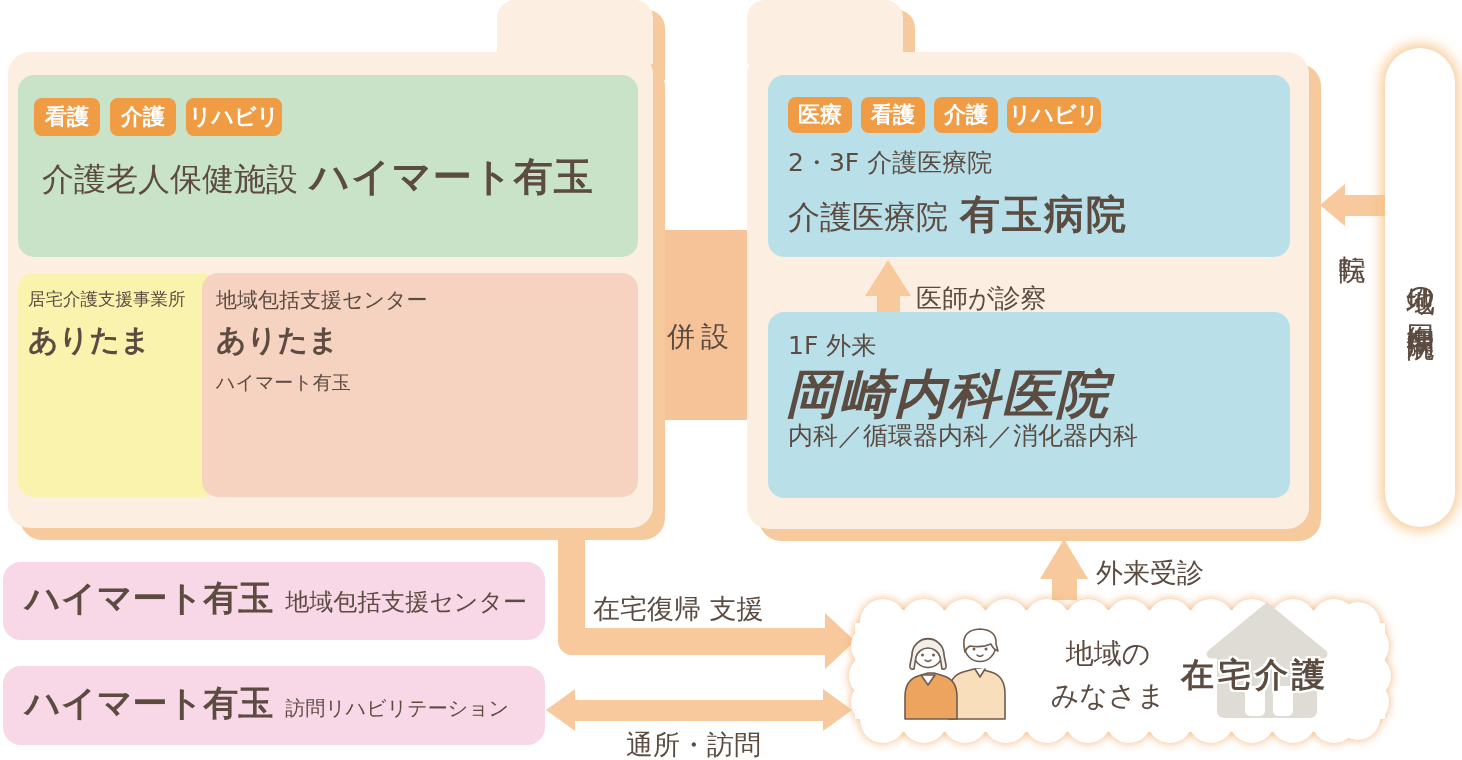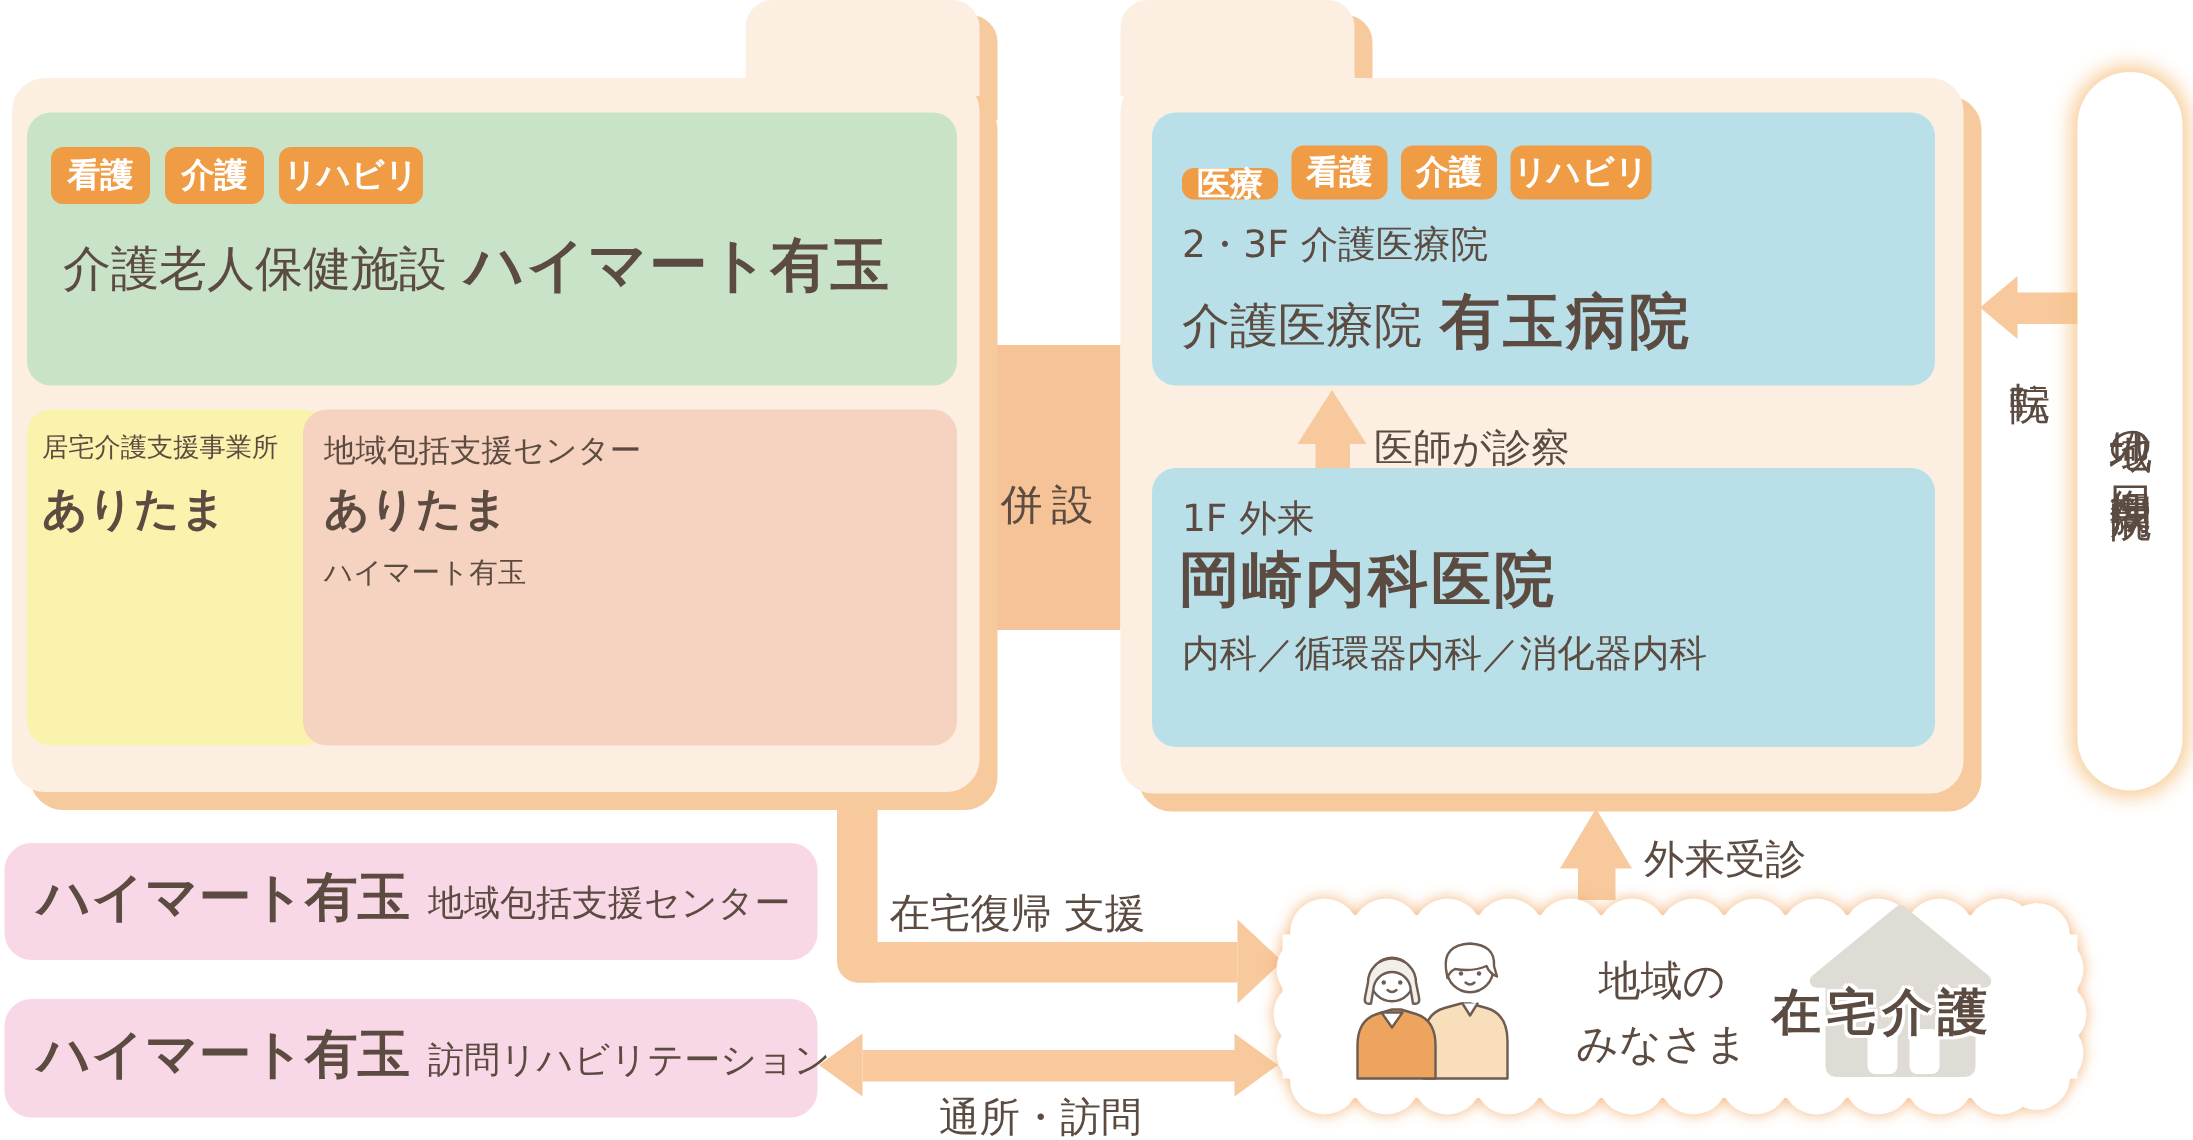--- a/index.html
+++ b/index.html
@@ -89,60 +89,60 @@
 
   <div class="abs arrow-label" style="left:655px;top:318px;width:92px;text-align:center;font-size:28px;letter-spacing:6px;">併設</div>
 
   <div class="abs shadow tab" style="left:759px;top:10px;width:156px;height:70px;"></div>
   <div class="abs shadow body" style="left:759px;top:64px;width:562px;height:477px;"></div>
   <div class="abs cream tab" style="left:747px;top:0;width:156px;height:64px;"></div>
   <div class="abs cream body" style="left:747px;top:52px;width:562px;height:477px;"></div>
 
   <div class="abs blue inner" style="left:768px;top:75px;width:522px;height:182px;">
     <div class="badge-row abs" style="left:20px;top:22px;gap:9px;">
-      <div class="badge" style="width:64px;height:21px;">医療</div>
+      <div class="badge" style="width:64px;height:36px;">医療</div>
       <div class="badge" style="width:64px;height:36px;">看護</div>
       <div class="badge" style="width:64px;height:36px;">介護</div>
       <div class="badge" style="width:94px;height:36px;">リハビリ</div>
     </div>
     <div class="t abs" style="left:20px;top:72px;font-size:25px;">2・3F 介護医療院</div>
     <div class="baseline-row abs" style="left:20px;top:112px;">
       <span class="small-label">介護医療院</span>
       <span style="font-size:40px;font-weight:bold;letter-spacing:2px;">有玉病院</span>
     </div>
   </div>
 
   <div class="abs orange" style="left:877px;top:294px;width:23px;height:19px;"></div>
   <div class="abs tri" style="left:865px;top:260px;border-left:23px solid transparent;border-right:23px solid transparent;border-bottom:36px solid #f7c99c;"></div>
   <div class="abs arrow-label" style="left:916px;top:281px;">医師が診察</div>
 
   <div class="abs blue inner" style="left:768px;top:312px;width:522px;height:186px;">
     <div class="t abs" style="left:20px;top:18px;font-size:25px;">1F 外来</div>
-    <div class="t abs" style="left:18px;top:50px;font-size:40px;font-weight:bold;letter-spacing:2px;">岡崎内科医院</div>
+    <div class="t abs" style="left:18px;top:50px;font-size:52px;font-weight:bold;letter-spacing:2px;font-style:italic;">岡崎内科医院</div>
     <div class="t abs" style="left:20px;top:108px;font-size:25px;">内科／循環器内科／消化器内科</div>
   </div>
 
   <div class="abs orange" style="left:1344px;top:195px;width:57px;height:21px;"></div>
   <div class="abs tri" style="left:1320px;top:184px;border-top:21px solid transparent;border-bottom:21px solid transparent;border-right:25px solid #f7c99c;"></div>
   <div class="abs vtext" style="left:1334px;top:234px;font-size:27px;">転院</div>
 
   <div class="abs pill" style="left:1385px;top:48px;width:70px;height:479px;">
     <div class="vtext abs" style="left:50%;top:50%;transform:translate(-50%,-50%);font-size:28px;letter-spacing:2px;">地域の回復期病院</div>
   </div>
 
   <div class="abs pinkbox" style="left:3px;top:562px;width:542px;height:78px;">
     <div class="baseline-row abs" style="left:22px;top:50%;transform:translateY(-56%);">
       <span style="font-size:35px;font-weight:bold;">ハイマート有玉</span>
       <span style="font-size:24px;">地域包括支援センター</span>
     </div>
   </div>
   <div class="abs pinkbox" style="left:3px;top:666px;width:542px;height:79px;">
     <div class="baseline-row abs" style="left:22px;top:50%;transform:translateY(-56%);">
       <span style="font-size:35px;font-weight:bold;">ハイマート有玉</span>
-      <span style="font-size:24px;">訪問リハビリテーション</span>
+      <span style="font-size:20px;">訪問リハビリテーション</span>
     </div>
   </div>
 
   <div class="abs arrow-label" style="left:593px;top:591px;font-size:27px;">在宅復帰 支援</div>
 
   <div class="abs orange" style="left:575px;top:700px;width:250px;height:21px;"></div>
   <div class="abs tri" style="left:546px;top:689px;border-top:21px solid transparent;border-bottom:21px solid transparent;border-right:29px solid #f7c99c;"></div>
   <div class="abs tri" style="left:823px;top:689px;border-top:21px solid transparent;border-bottom:21px solid transparent;border-left:29px solid #f7c99c;"></div>
   <div class="abs arrow-label" style="left:626px;top:727px;font-size:27px;">通所・訪問</div>
 

